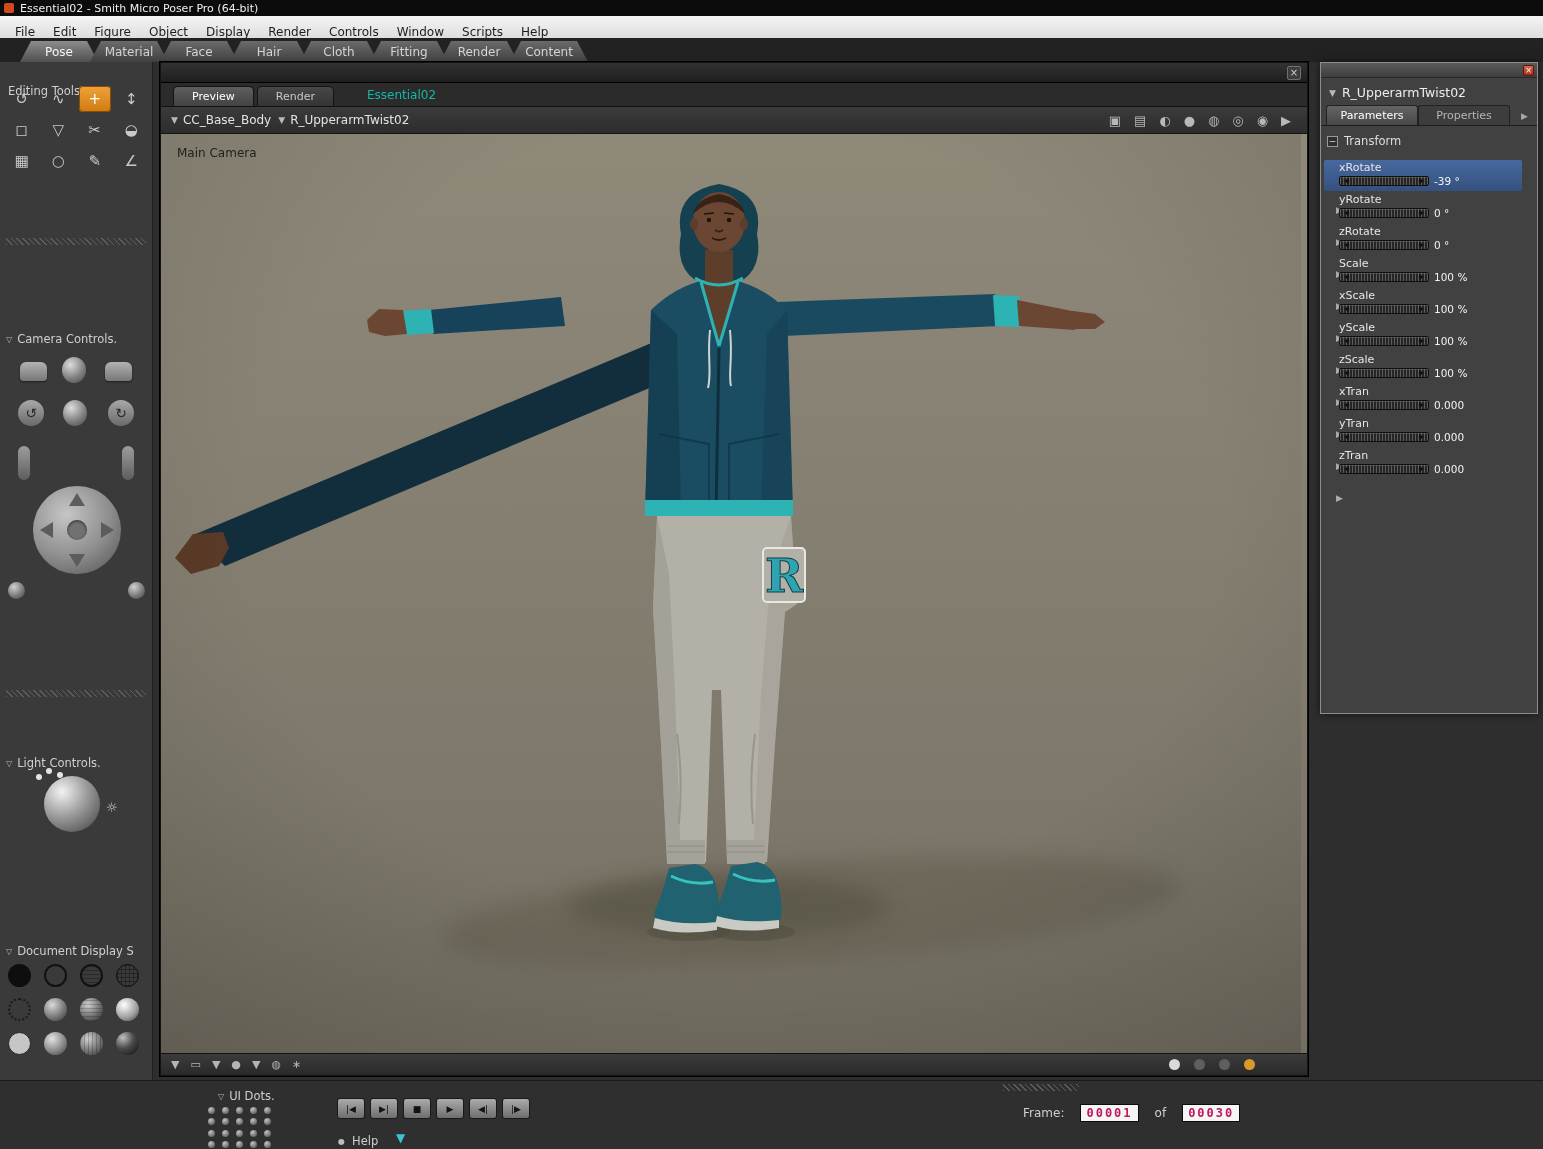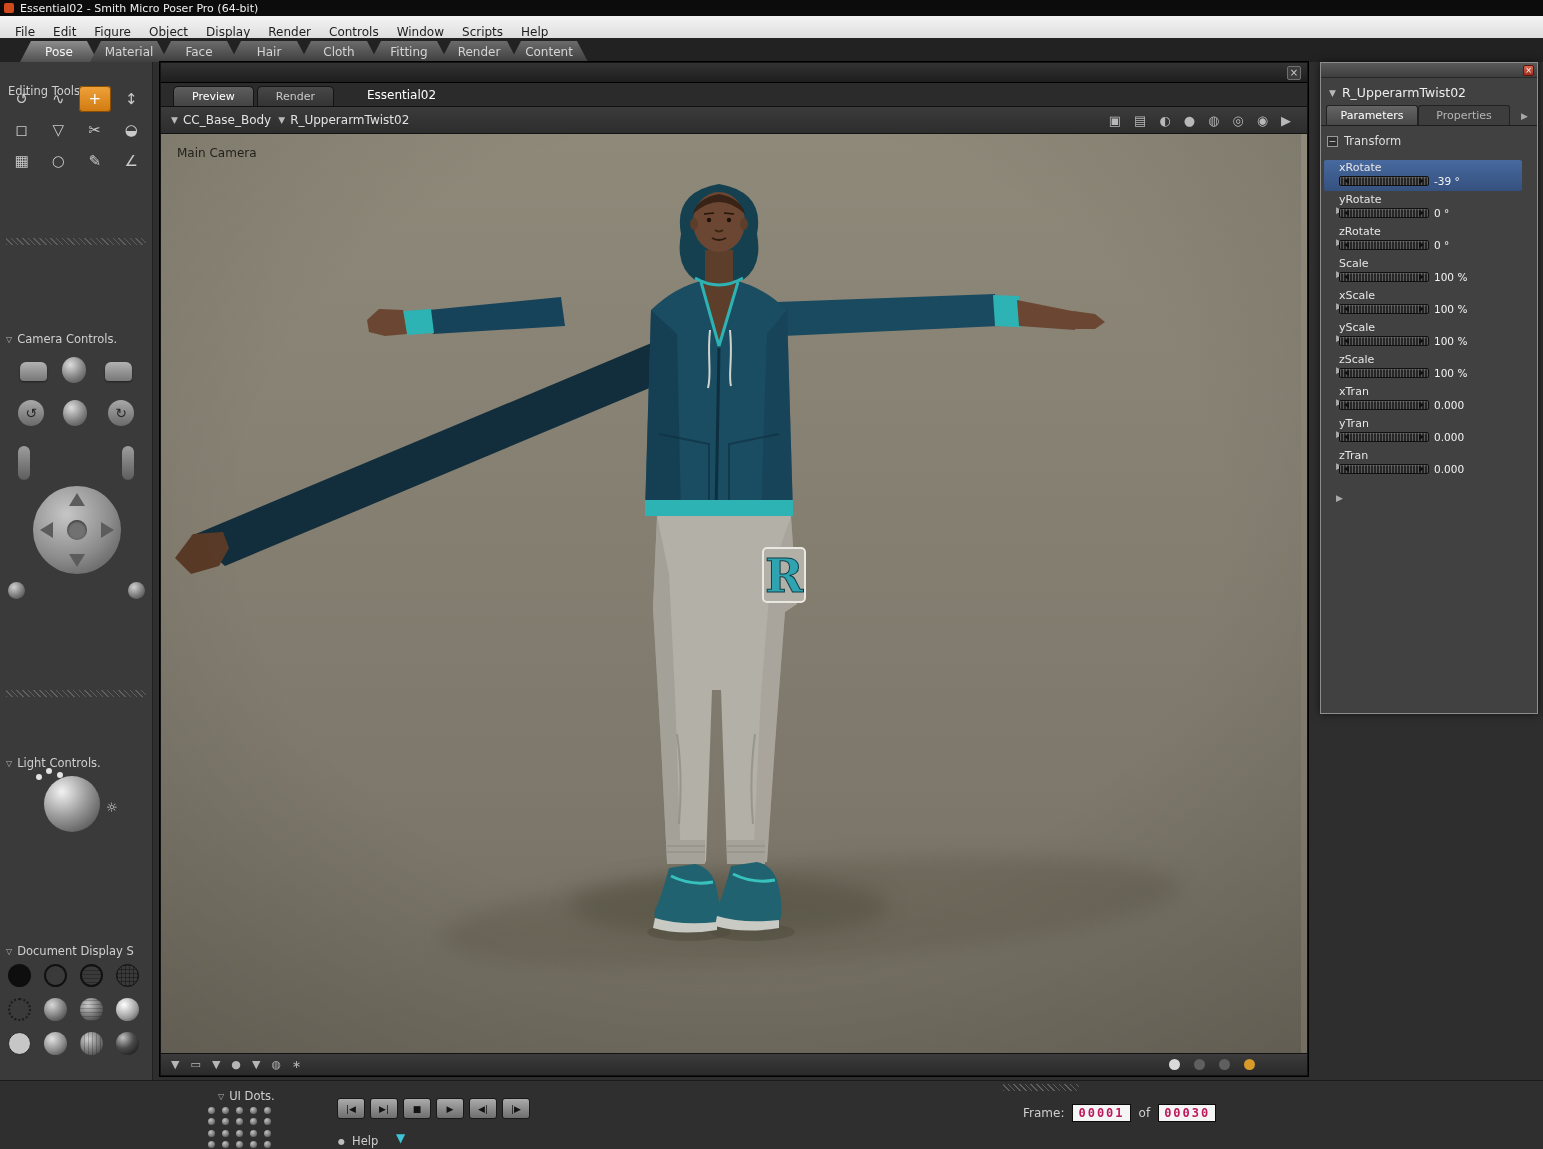--- a/index.html
+++ b/index.html
@@ -95,21 +95,21 @@
     border-bottom:1px solid #000; position:relative; }
   .vw-close { position:absolute; right:6px; top:3px; width:14px; height:14px;
     background:#3d3d3d; border:1px solid #707070; border-radius:2px; color:#cfcfcf;
     font-size:10px; line-height:11px; text-align:center; }
   .vw-tabs { height:24px; background:#2b2b2b; display:flex; align-items:flex-end;
     padding-left:12px; gap:3px; border-bottom:1px solid #111; }
   .vw-tab { padding:3px 18px; font-size:11px; color:#c9c9c9;
     background:linear-gradient(#474747,#343434); border:1px solid #141414; border-bottom:none;
     border-radius:5px 5px 0 0; }
   .vw-tab.active { background:linear-gradient(#5e5e5e,#434343); color:#fff; }
-  .vw-doc-title { margin-left:30px; font-size:12px; color:#ffffff; padding-bottom:4px; }
+  .vw-doc-title { margin-left:30px; font-size:12px; color:#14b8a6; padding-bottom:4px; }
   .vw-toolbar { height:27px; background:linear-gradient(#3b3b3b,#2d2d2d);
     display:flex; align-items:center; padding:0 10px; gap:7px;
     border-bottom:1px solid #131313; font-size:12px; color:#e2e2e2; }
   .tri { font-size:9px; color:#b8b8b8; }
   .selector { display:flex; align-items:center; gap:5px; }
   .vw-tool-icons { margin-left:auto; display:flex; gap:13px; align-items:center;
     color:#b8b8b8; font-size:13px; margin-right:6px; }
   .vw-canvas { position:relative; height:919px; overflow:hidden;
     background:linear-gradient(#8e8979,#7d786b 72%,#736e61); }
   .camera-label { position:absolute; left:16px; top:12px; font-size:12px; color:#23211a; }
@@ -169,21 +169,21 @@
   .ui-dot { width:7px; height:7px; border-radius:50%;
     background:radial-gradient(circle at 35% 30%, #c2c2c2, #6b6b6b 70%, #3a3a3a); }
   .transport { position:absolute; left:337px; top:17px; display:flex; gap:5px; }
   .tbtn { width:28px; height:21px; background:linear-gradient(#ababab,#6e6e6e);
     border:1px solid #191919; border-radius:3px; color:#121212; font-size:9px;
     display:flex; align-items:center; justify-content:center; font-family:"DejaVu Sans",sans-serif; }
   .loop-row { position:absolute; left:338px; top:53px; display:flex; align-items:center; gap:7px;
     font-size:11.5px; color:#cfcfcf; }
   .loop-bullet { font-size:8px; color:#bdbdbd; }
   .scrub-tri { position:absolute; left:396px; top:50px; color:#3fc3d6; font-size:12px; }
-  .frame-row { position:absolute; left:1023px; top:23px; display:flex; align-items:center; gap:8px;
+  .frame-row { position:absolute; left:1023px; top:23px; display:flex; align-items:center; gap:16px;
     font-size:12px; color:#cfcfcf; }
   .frame-box { background:#f5f5f5; border:1px solid #0c0c0c; color:#be185d;
     font-family:"DejaVu Sans Mono", monospace; font-weight:bold; font-size:12px;
     letter-spacing:2px; padding:1px 5px; min-width:54px; text-align:center; }
 </style>
 </head>
 <body>
 
 <div class="titlebar">
   <span class="app-icon"></span>

